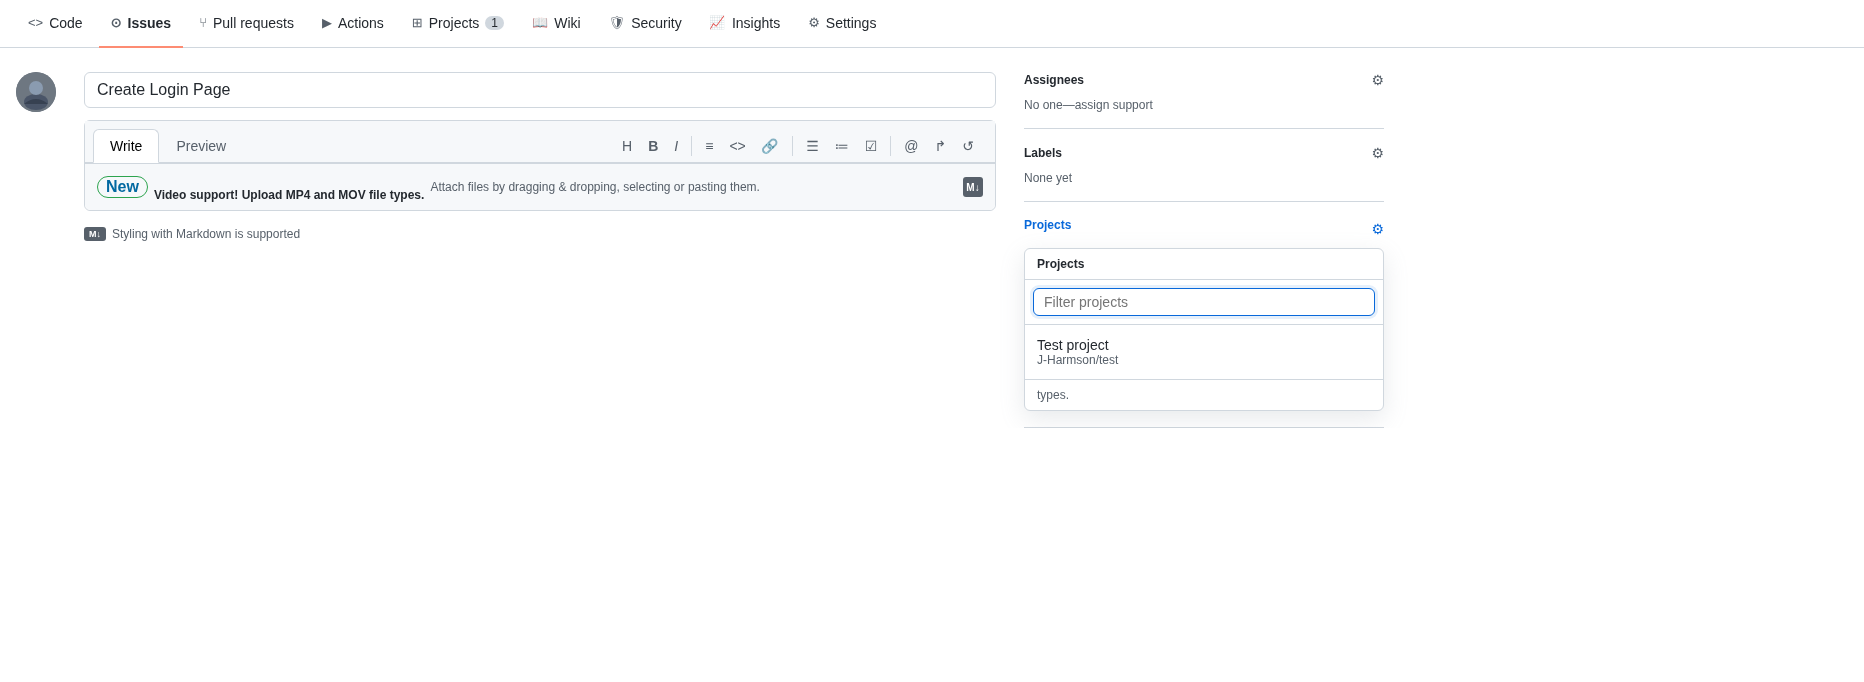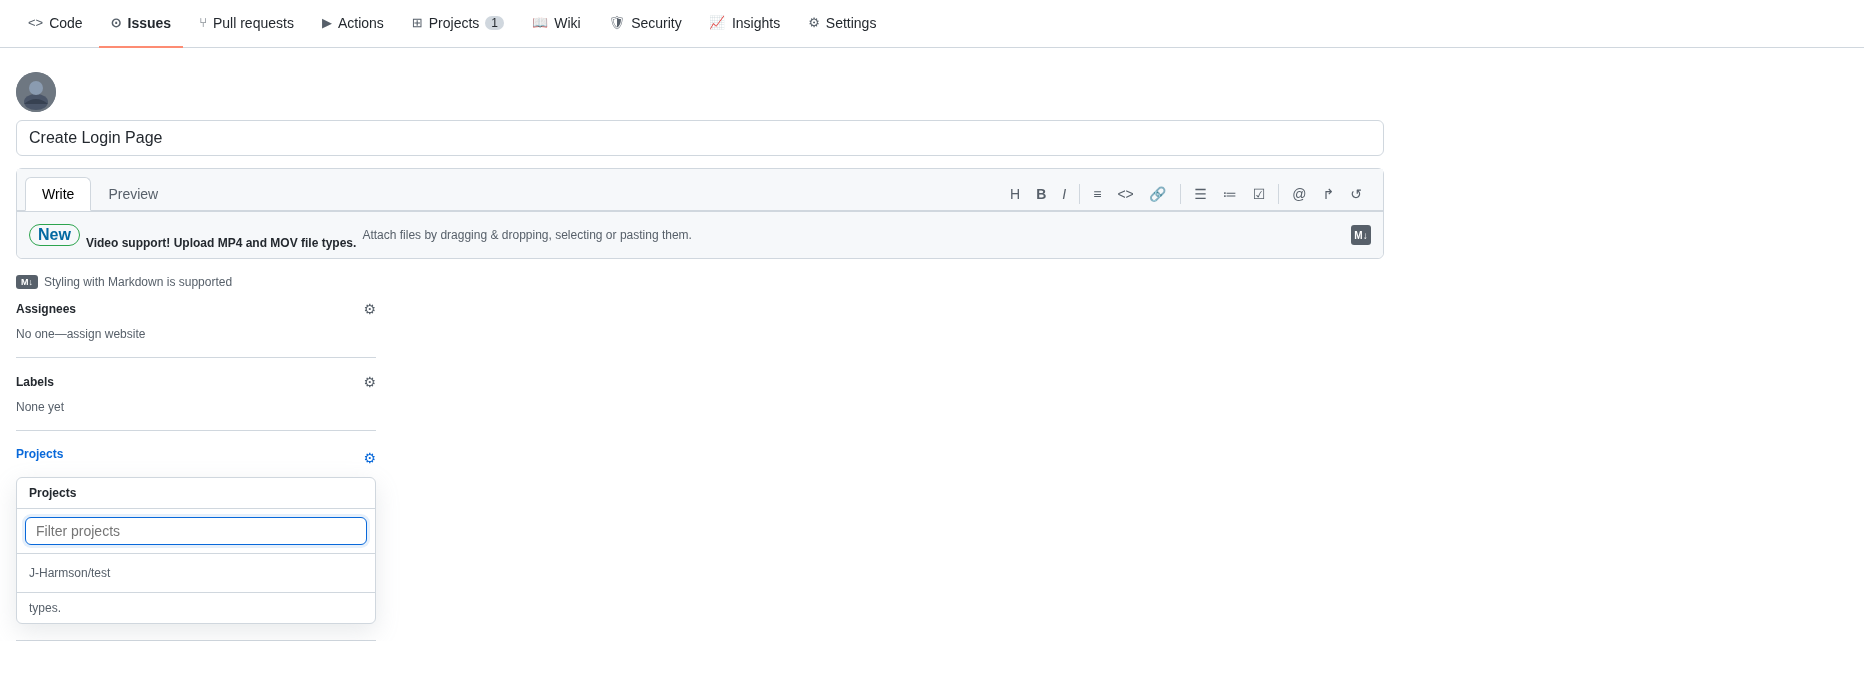--- a/index.html
+++ b/index.html
@@ -46,23 +46,22 @@
       border-radius: 20px;
       padding: 0 6px;
       font-size: 12px;
       font-weight: 500;
     }
 
     
     .main-container {
       display: flex;
       padding: 24px 16px 0 16px;
-      gap: 8px;
+      gap: 28px;
       max-width: 1400px;
-      flex-direction: column;
     }
 
     .avatar-col {
       width: 40px;
       flex-shrink: 0;
     }
     .avatar {
       width: 40px;
       height: 40px;
       border-radius: 50%;
@@ -485,21 +484,21 @@
     </div>
   </div>
 
   <div class="sidebar-col">
 
     <div class="sidebar-section">
       <div class="sidebar-section-header">
         <span class="sidebar-section-title">Assignees</span>
         <span class="sidebar-gear">⚙</span>
       </div>
-      <span class="sidebar-section-value">No one—assign website</span>
+      <span class="sidebar-section-value">No one—assign support</span>
     </div>
 
     <div class="sidebar-section">
       <div class="sidebar-section-header">
         <span class="sidebar-section-title">Labels</span>
         <span class="sidebar-gear">⚙</span>
       </div>
       <span class="sidebar-section-value">None yet</span>
     </div>
 
@@ -509,20 +508,21 @@
         <span class="sidebar-gear" style="color:#0969da;">⚙</span>
       </div>
 
       <div class="projects-dropdown">
         <div class="projects-dropdown-header">Projects</div>
         <div class="filter-input-container">
           <input class="filter-input" type="text" placeholder="Filter projects" style="">
         </div>
         <div class="projects-list">
           <div class="project-item">
+            <span class="project-name">Test project</span>
             <span class="project-repo">J-Harmson/test</span>
           </div>
         </div>
         <div class="issues-note">types.</div>
       </div>
     </div>
   </div>
 
 </div>
 

